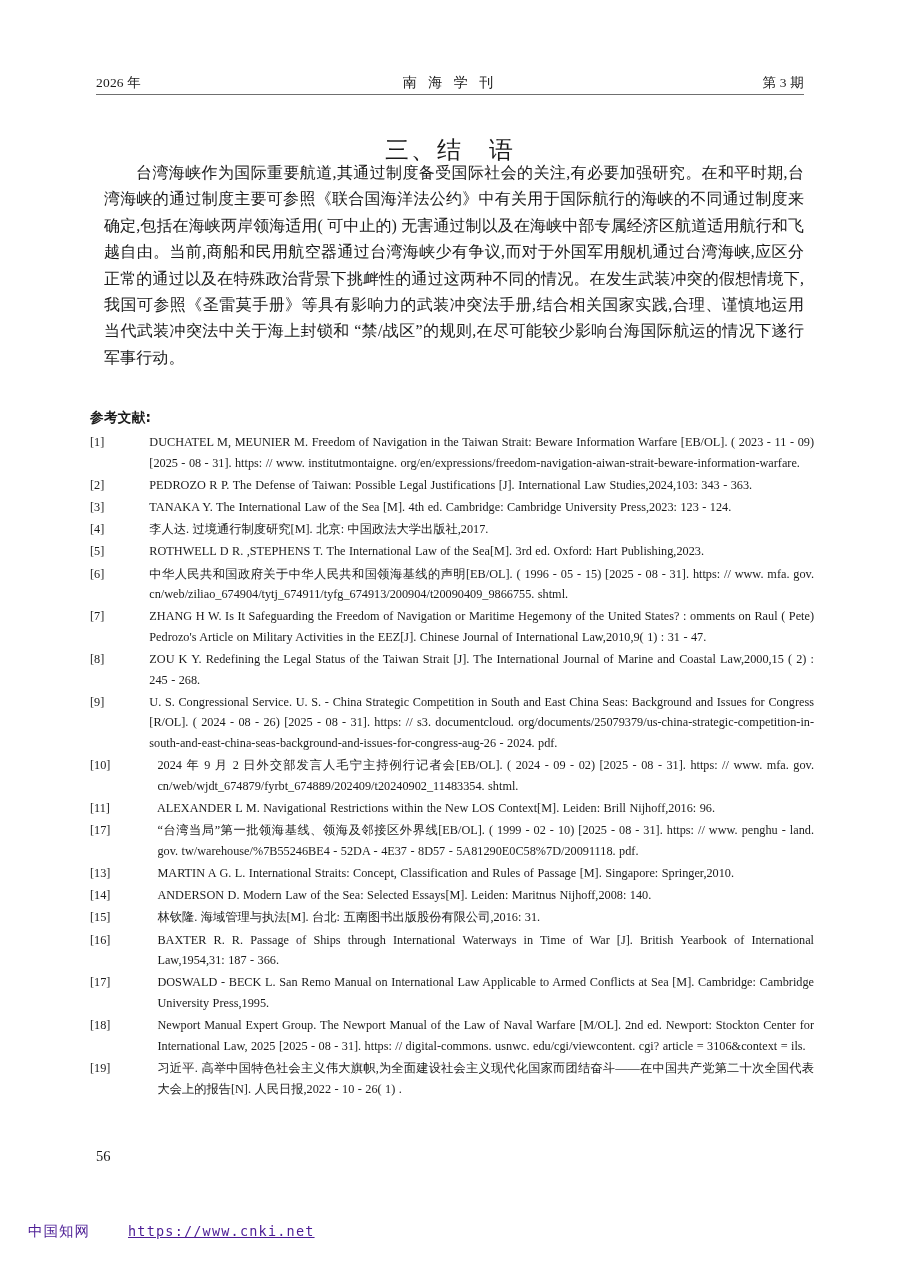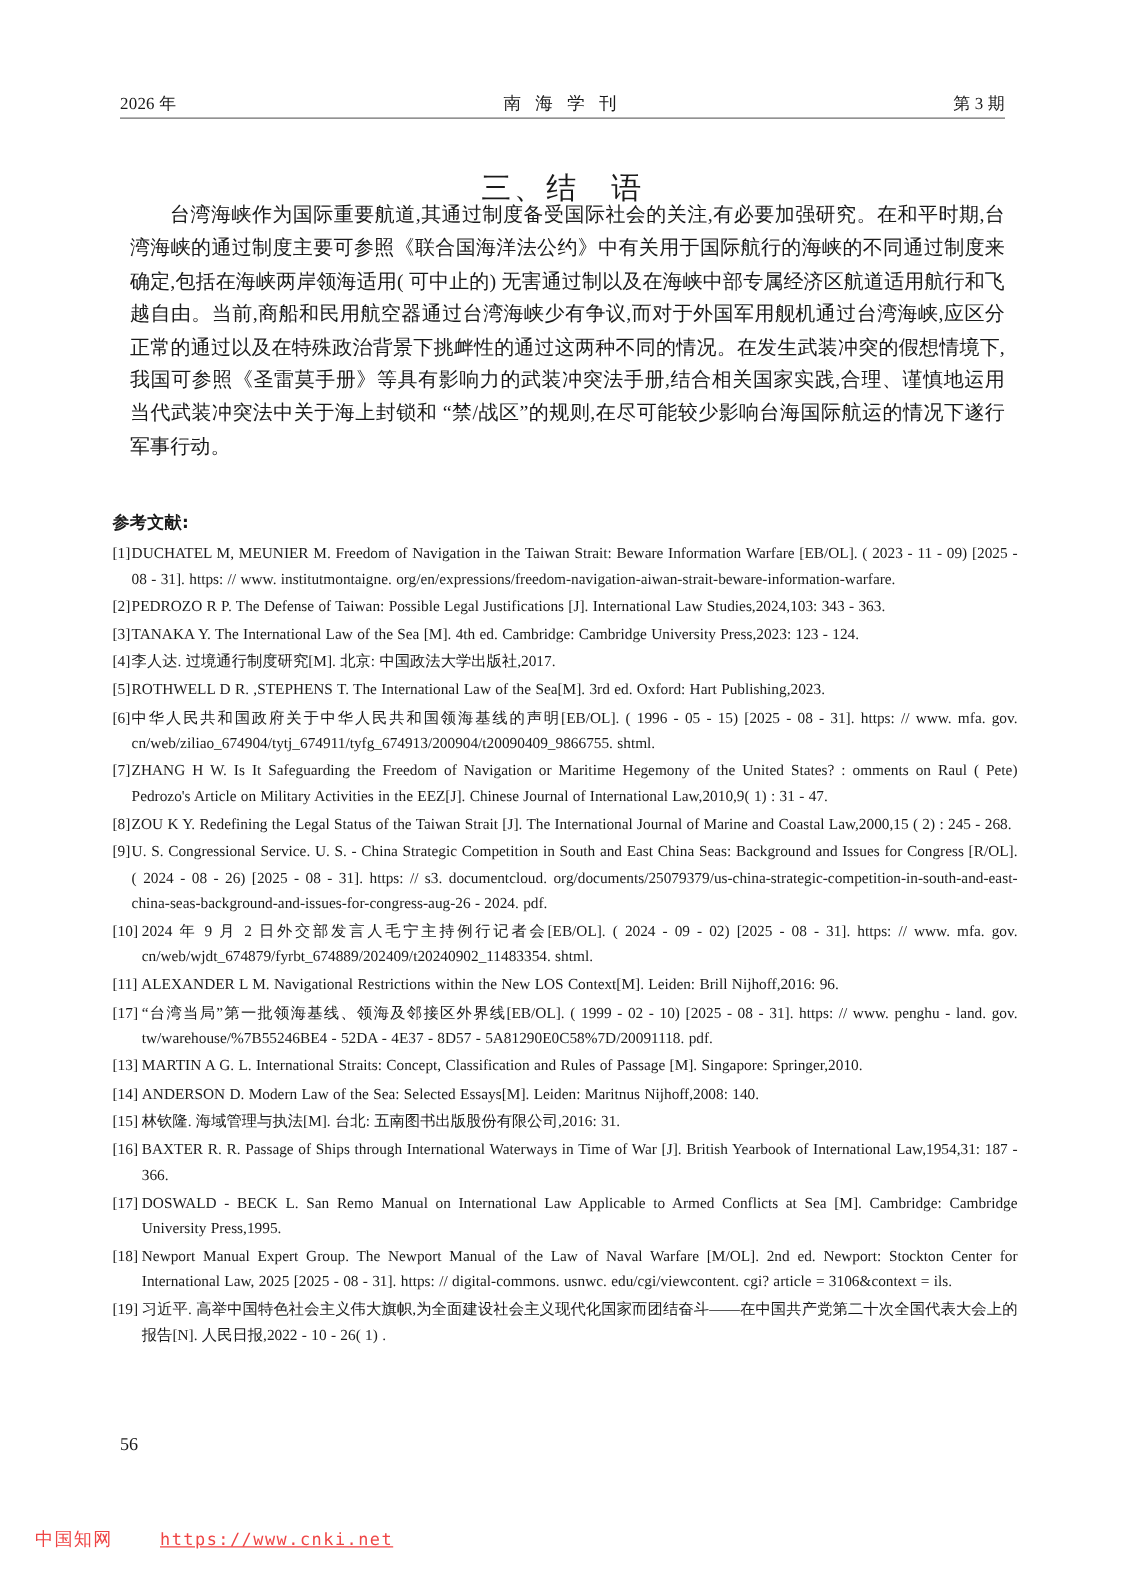--- a/index.html
+++ b/index.html
@@ -110,39 +110,40 @@
   .ref-num {
     flex: 0 0 auto;
     white-space: nowrap;
     padding-right: 1px;
   }
   .ref-text {
     flex: 1 1 auto;
     text-align: justify;
     text-align-last: left;
     word-spacing: 0.4px;
+    margin-left: 44px;
   }
   .ref-item.wide .ref-num { padding-right: 3px; }
 
   
   .folio {
     position: absolute;
     left: 96px;
     top: 1148px;
     font-size: 14.5px;
   }
 
   
   .watermark {
     position: absolute;
     left: 28px;
     top: 1222px;
     display: flex;
     align-items: baseline;
-    color: #ef4444;
+    color: #4c1d95;
     font-size: 14.5px;
   }
   .wm-brand {
     font-family: "DejaVu Sans", "Liberation Sans", sans-serif;
     letter-spacing: 1px;
   }
   .wm-url {
     font-family: "DejaVu Sans Mono", "Liberation Mono", monospace;
     letter-spacing: 1.2px;
     margin-left: 38px;

